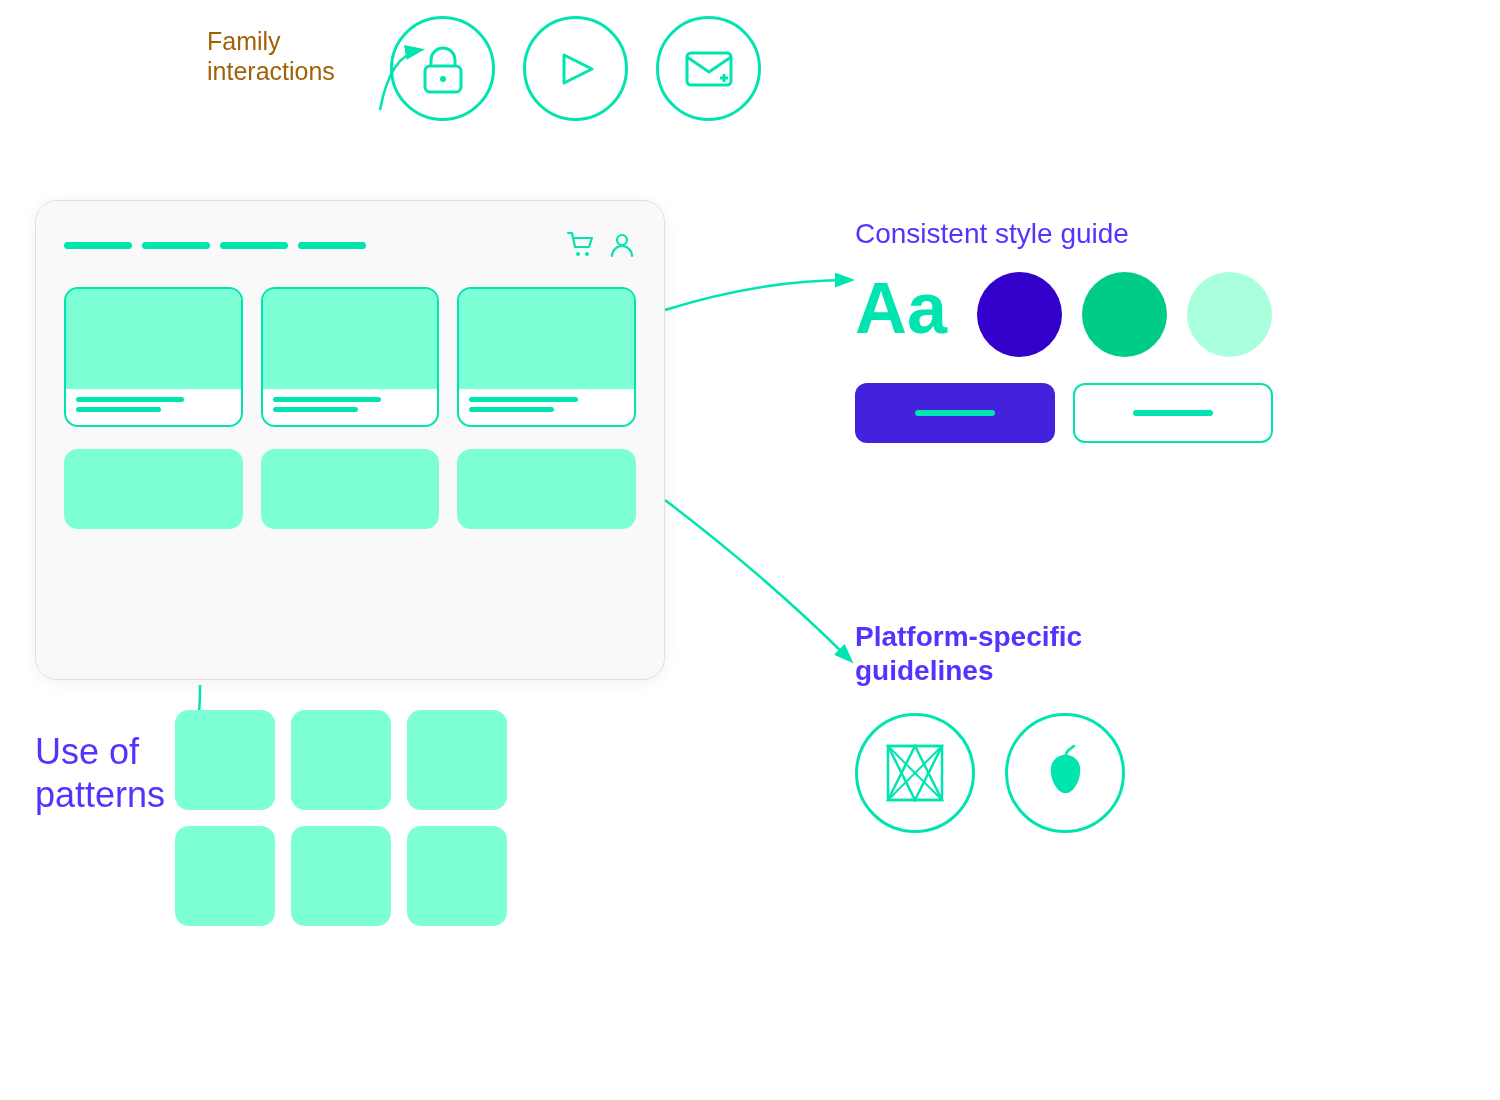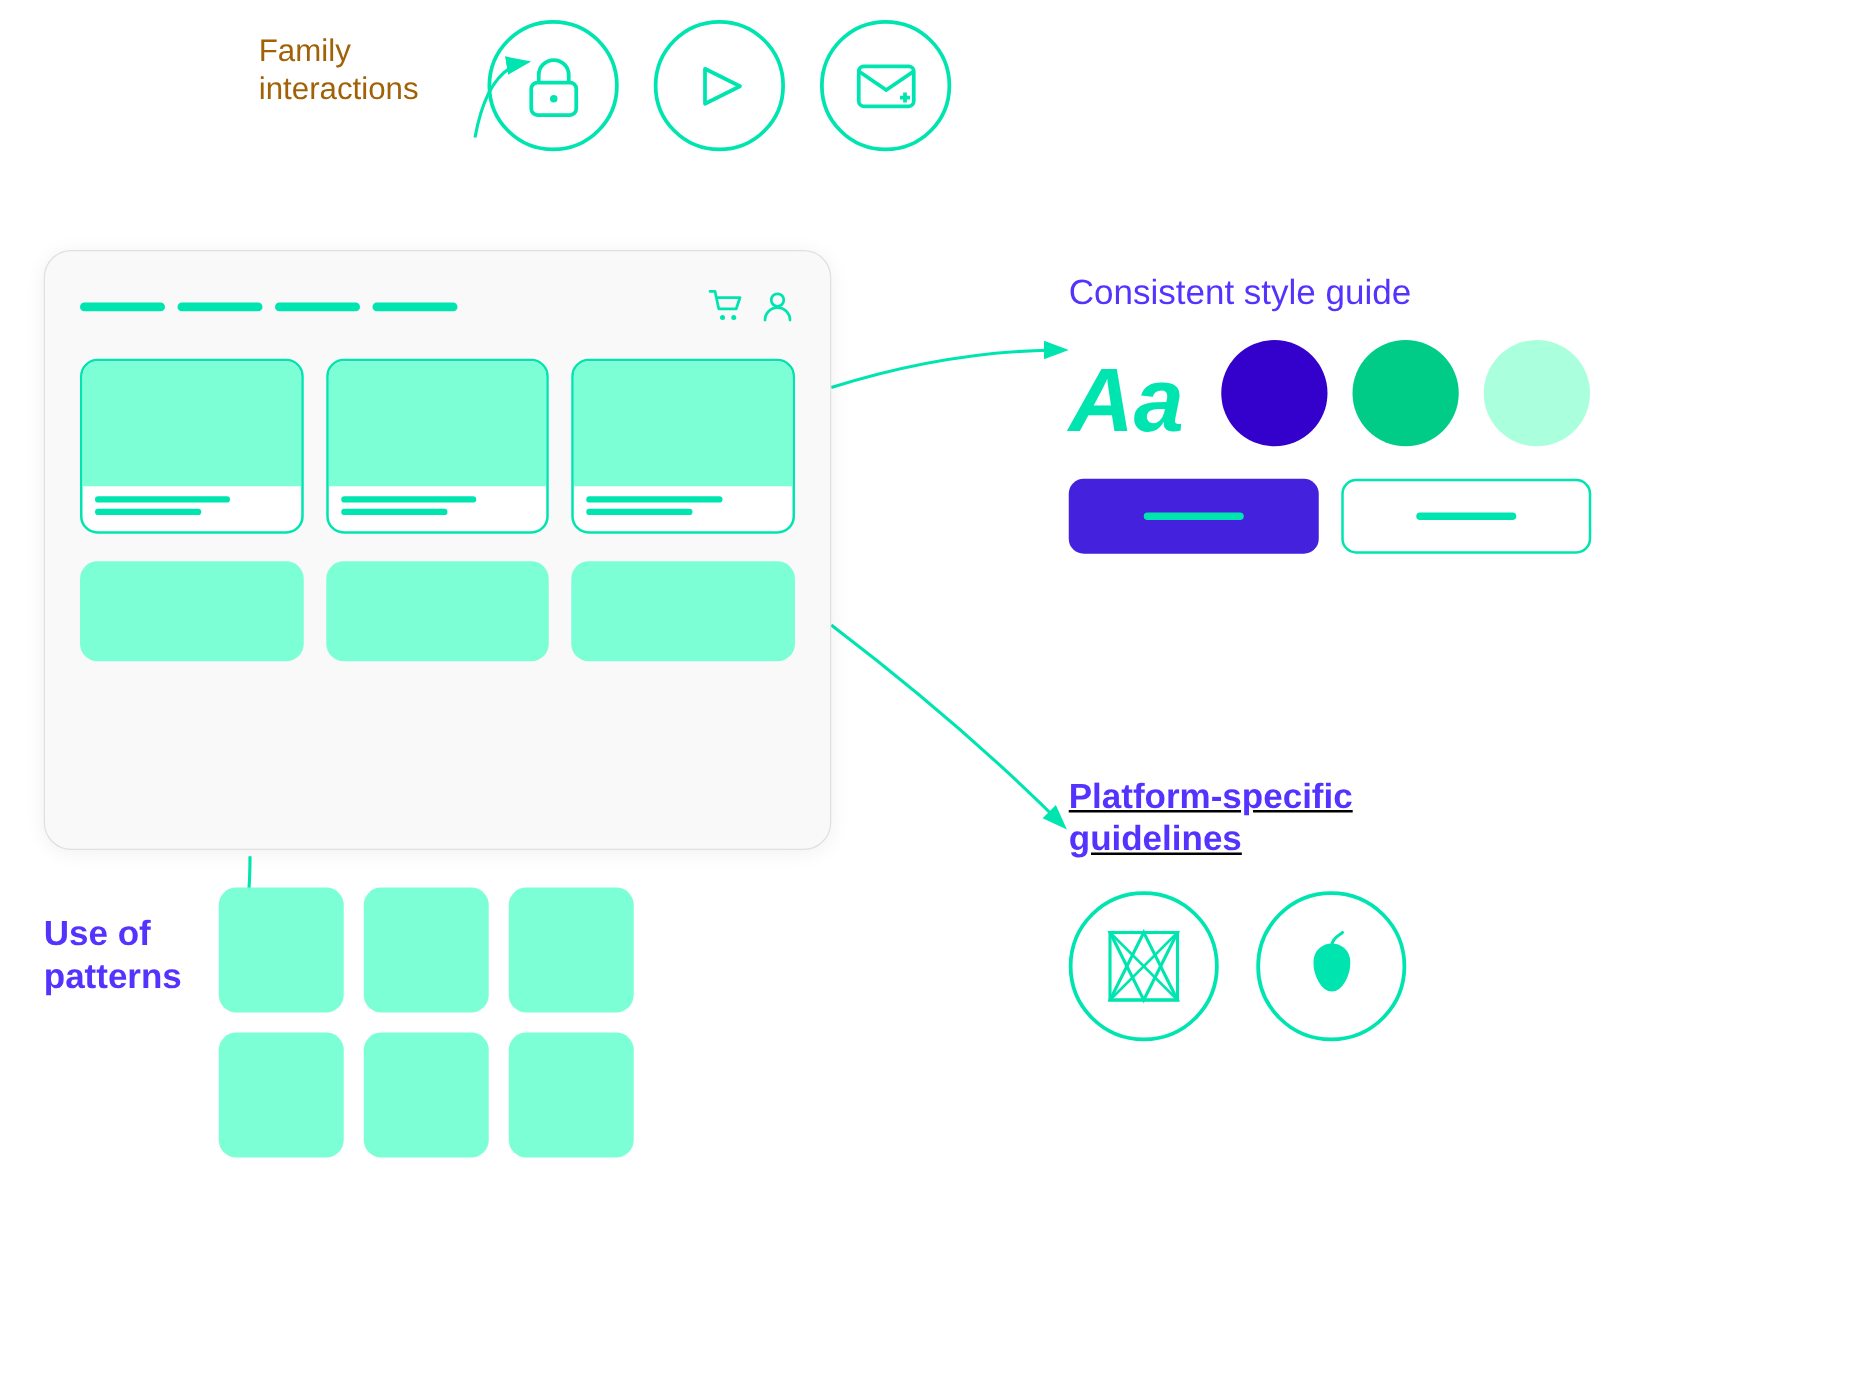--- a/index.html
+++ b/index.html
@@ -144,22 +144,21 @@
     .style-guide-title {
       color: #5533ff;
       font-weight: 400;
       font-size: 28px;
       margin-bottom: 22px;
     }
     .color-circles {
       display: flex;
       gap: 20px;
       margin-bottom: 26px;
-      align-items: flex-end;
-      font-style: italic;
+      align-items: flex-start;
     }
     .typography-aa {
       font-size: 72px;
       font-weight: 800;
       color: #00e5b0;
       line-height: 1;
       margin-right: 10px;
     }
     .color-dot {
       width: 85px;
@@ -204,21 +203,20 @@
       height: 6px;
       background: #00e5b0;
       border-radius: 3px;
     }
 
     
     .platform-guide {
       position: absolute;
       top: 620px;
       left: 855px;
-      text-decoration: underline;
     }
     .platform-title {
       color: #5533ff;
       font-weight: 700;
       font-size: 28px;
       line-height: 1.2;
       margin-bottom: 26px;
     }
     .platform-icons {
       display: flex;
@@ -242,22 +240,22 @@
       width: 70px;
       height: 70px;
     }
 
     
     .use-patterns-label {
       position: absolute;
       top: 730px;
       left: 35px;
       color: #5533ff;
-      font-weight: 700;
-      font-size: 28px;
+      font-weight: 400;
+      font-size: 36px;
       line-height: 1.2;
     }
 
     
     .pattern-grid {
       position: absolute;
       top: 710px;
       left: 175px;
     }
     .pattern-row {

